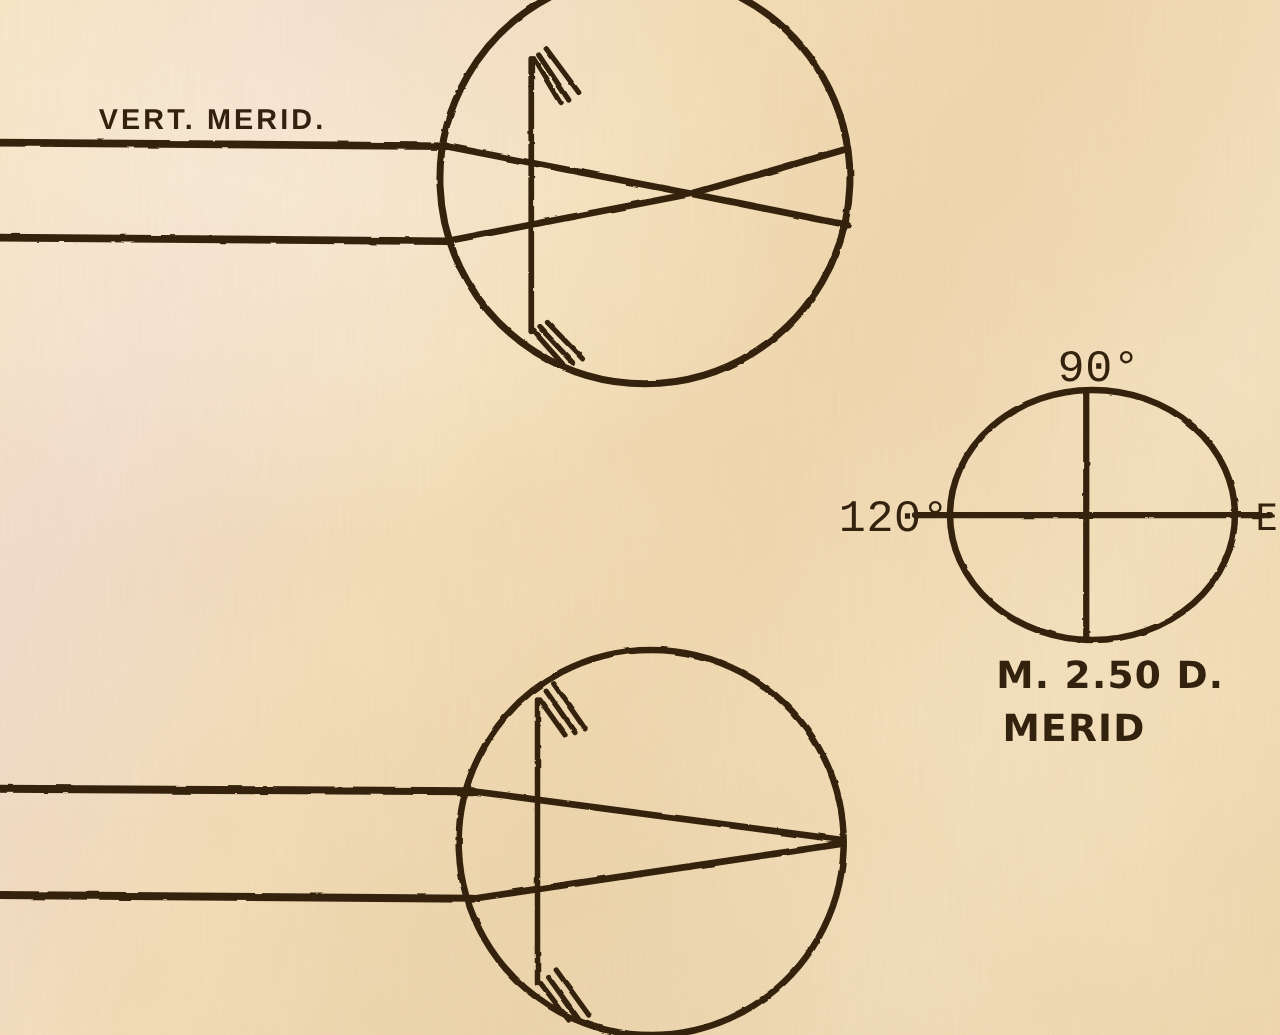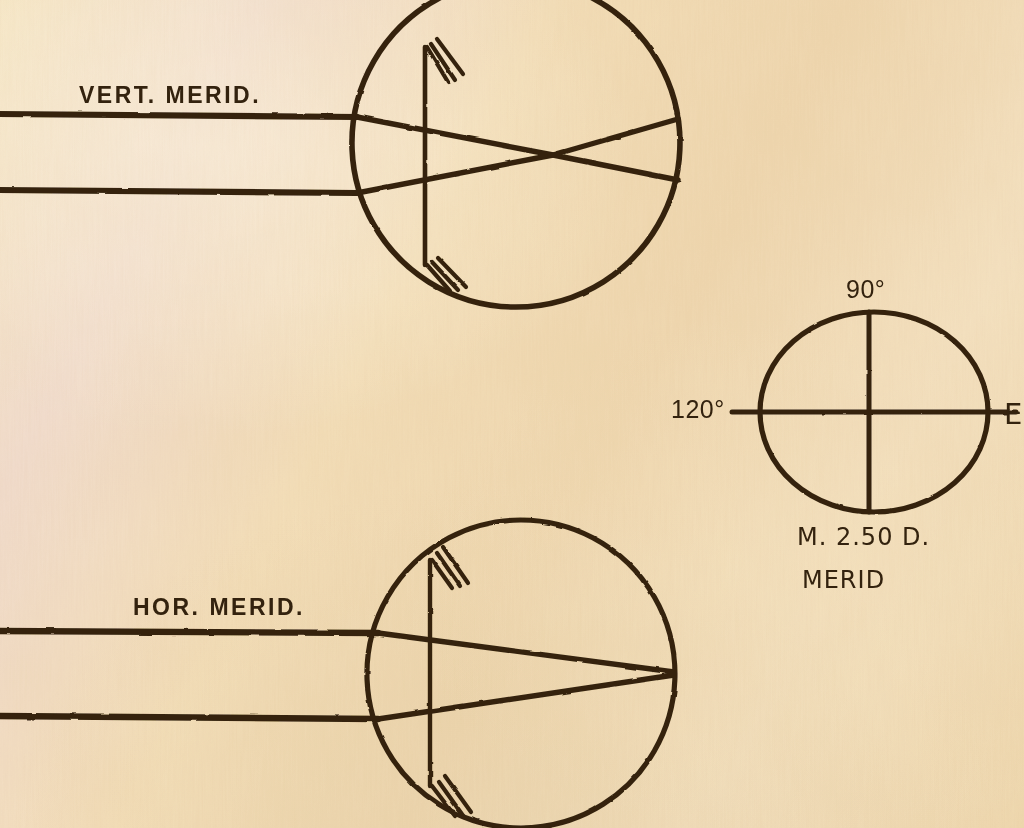--- a/index.html
+++ b/index.html
@@ -43,30 +43,30 @@
     -webkit-font-smoothing: antialiased;
   }
   .lbl-merid {
     font-family: "Liberation Sans", sans-serif;
     font-weight: bold;
     font-size: 23px;
     letter-spacing: 2.5px;
     color: #33220e;
   }
   .lbl-deg {
-    font-family: Liberation Sans, sans-serif;
+    font-family: Liberation Mono, monospace;
     font-weight: normal;
-    font-size: 25px;
+    font-size: 36px;
     letter-spacing: 0.5px;
     color: #33220e;
   }
   .lbl-cornea {
     font-family: "DejaVu Sans", sans-serif;
-    font-weight: normal;
-    font-size: 24px;
+    font-weight: bold;
+    font-size: 30px;
     letter-spacing: 1px;
     color: #33220e;
   }
   .lbl-e {
     font-family: "DejaVu Sans", sans-serif;
     font-weight: normal;
     font-size: 29px;
     color: #33220e;
   }
 </style>
@@ -151,21 +151,20 @@
 
     <g stroke="#35240f" fill="none" stroke-linecap="round" filter="url(#rough2)">
       <ellipse cx="874" cy="412" rx="114" ry="100" stroke-width="5.2"></ellipse>
       <path d="M 869,312 L 869,512" stroke-width="5.0"></path>
       <path d="M 732,412 L 1016,412" stroke-width="5.0"></path>
     </g>
   </svg>
 
   <div class="ink-text lbl-merid" style="left:79px; top:82px;">VERT.  MERID.</div>
 
-  <div class="ink-text lbl-merid" style="left:133px; top:594px;">HOR.  MERID.</div>
 
   <div class="ink-text lbl-deg" style="left:846px; top:275px;">90°</div>
 
   <div class="ink-text lbl-deg" style="left:671px; top:395px;">120°</div>
 
   <div class="ink-text lbl-e" style="left:1004px; top:397px;">E</div>
 
   <div class="ink-text lbl-cornea" style="left:797px; top:523px;">M. 2.50 D.</div>
 
   <div class="ink-text lbl-cornea" style="left:802px; top:566px;">MERID</div>

